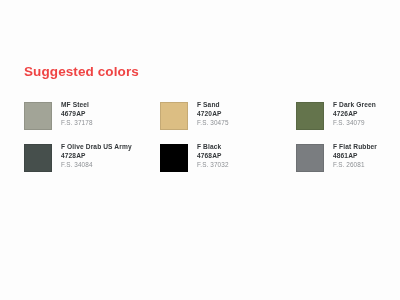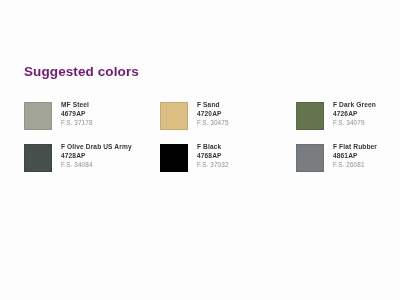--- a/index.html
+++ b/index.html
@@ -26,21 +26,21 @@
     width: 400px;
     height: 300px;
     background: #fdfdfd;
   }
   #title {
     position: absolute;
     left: 24px;
     top: 64px;
     font-size: 13.5px;
     font-weight: bold;
-    color: #701a75;
+    color: #ef4444;
     letter-spacing: 0.1px;
     white-space: nowrap;
   }
   #grid {
     position: absolute;
     left: 24px;
     top: 102px;
     width: 356px;
     display: grid;
     grid-template-columns: 136px 136px 84px;

